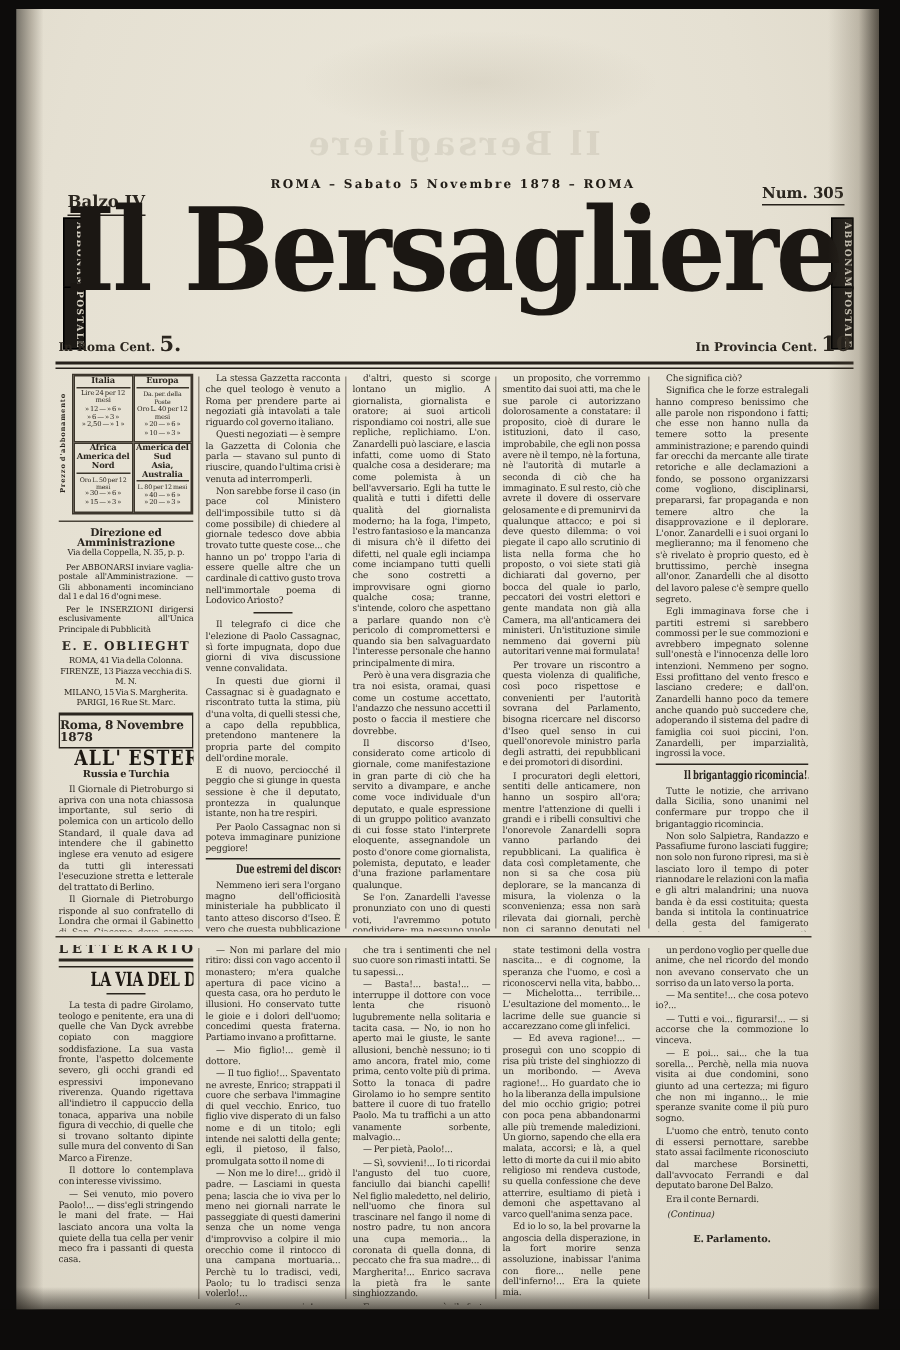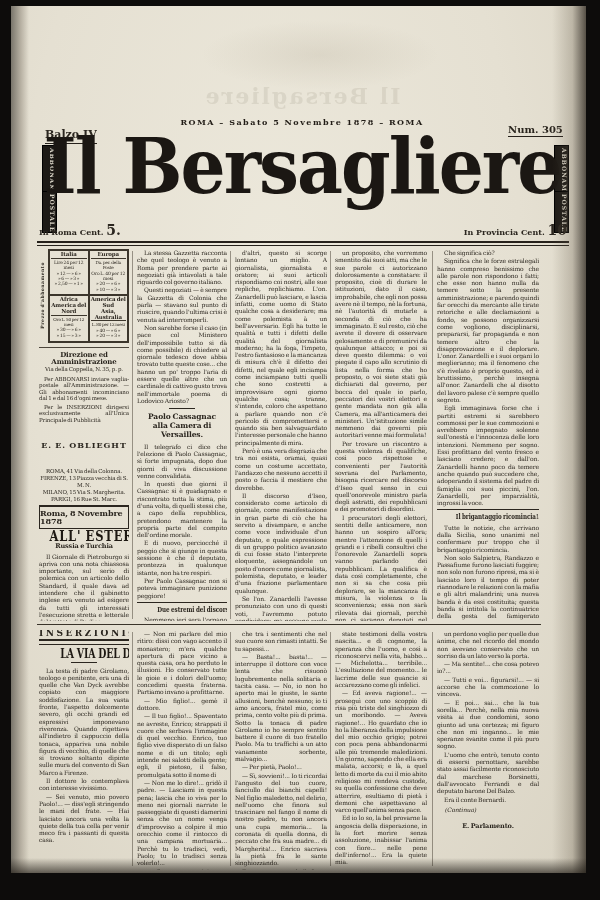--- a/index.html
+++ b/index.html
@@ -65,21 +65,21 @@
   .b-sh{text-align:center;font-weight:bold;font-size:6.5px;margin:3px 0 2px;text-indent:0;}
   .b-h2{text-align:center;font-weight:bold;font-size:7.5px;line-height:8.8px;margin:4px 0 3px;}
   .b-h1{text-align:center;font-weight:bold;font-size:8px;margin:3px 0;}
   .b-h1 span{display:inline-block;transform:scaleX(.7);transform-origin:center;white-space:nowrap;}
   .b-big{text-align:center;font-weight:bold;font-size:14px;margin:4px 0 3px;color:#1d1812;}
   .b-big span{display:inline-block;transform:scaleX(.82);white-space:nowrap;letter-spacing:1px;}
   .b-dirhead{text-align:center;font-weight:bold;font-size:7px;margin:4px 0 1px;
      border-top:1px solid #4a443a;padding-top:3px;}
   .b-addr{text-align:center;font-size:5.5px;margin-bottom:2px;}
   .b-addr2{text-align:center;font-size:5.5px;line-height:6.8px;margin:1px 0 3px;}
-  .b-bc{text-align:center;font-weight:bold;font-size:8px;letter-spacing:1px;margin:19px 0;}
+  .b-bc{text-align:center;font-weight:bold;font-size:8px;letter-spacing:1px;margin:4px 0;}
   .b-dbox{border:1px solid #2b261f;border-top-width:2px;text-align:left;font-weight:bold;
      font-size:8px;padding:3px 0;margin:3px 0 4px;}
   .b-rule{height:1px;background:#2b261f;margin:3px 0;}
   .b-srule{width:26px;height:1px;background:#2b261f;margin:4px auto;}
   .b-cont{font-size:6px;font-style:italic;text-align:left;margin:3px 0 2px 8px;text-indent:0;}
   .b-sig{text-align:center;font-weight:bold;font-size:6.5px;margin-top:10px;}
   .app-row{display:flex;justify-content:space-between;align-items:flex-end;font-weight:bold;}
   .app-lbl{font-size:9px;letter-spacing:2.5px;} .app-no{font-size:7px;}
   .app-dr{height:3px;border-top:2px solid #2b261f;border-bottom:1px solid #2b261f;margin:2px 0 5px;}
   .b-ftitle{text-align:center;font-weight:bold;font-size:13px;margin:2px 0;color:#1d1812;}
@@ -165,21 +165,20 @@
       <div class="b-big"><span>ALL' ESTERO</span></div>
       <div class="b-sh">Russia e Turchia</div>
       <div class="b-p">Il Giornale di Pietroburgo si apriva con una nota chiassosa importante, sul serio di polemica con un articolo dello Standard, il quale dava ad intendere che il gabinetto inglese era venuto ad esigere da tutti gli interessati l'esecuzione stretta e letterale del trattato di Berlino.</div>
       <div class="b-p">Il Giornale di Pietroburgo risponde al suo confratello di Londra che ormai il Gabinetto di San Giacomo deve sapere ciò che si ottiene dalla Turchia quando si limiti a chiederle l'esecuzione di un trattato senza la forza sopra ancora prima provato di essere eseguito. La conferenza di Costantinopoli, il protocollo di Londra e venti casi trascorsi sono lì per dimostrarlo.</div>
     </div>
   <div id="t2" class="col tcol">
       <div class="b-p">La stessa Gazzetta racconta che quel teologo è venuto a Roma per prendere parte ai negoziati già intavolati a tale riguardo col governo italiano.</div>
       <div class="b-p">Questi negoziati — è sempre la Gazzetta di Colonia che parla — stavano sul punto di riuscire, quando l'ultima crisi è venuta ad interromperli.</div>
       <div class="b-p">Non sarebbe forse il caso (in pace col Ministero dell'impossibile tutto si dà come possibile) di chiedere al giornale tedesco dove abbia trovato tutte queste cose... che hanno un po' troppo l'aria di essere quelle altre che un cardinale di cattivo gusto trova nell'immortale poema di Lodovico Ariosto?</div>
       <div class="b-srule"></div>
-      <div class="b-h2">Paolo Cassagnac<br>alla Camera di Versailles.</div>
       <div class="b-p">Il telegrafo ci dice che l'elezione di Paolo Cassagnac, sì forte impugnata, dopo due giorni di viva discussione venne convalidata.</div>
       <div class="b-p">In questi due giorni il Cassagnac si è guadagnato e riscontrato tutta la stima, più d'una volta, di quelli stessi che, a capo della repubblica, pretendono mantenere la propria parte del compito dell'ordine morale.</div>
       <div class="b-p">E di nuovo, perciocché il peggio che si giunge in questa sessione è che il deputato, prontezza in qualunque istante, non ha tre respiri.</div>
       <div class="b-p">Per Paolo Cassagnac non si poteva immaginare punizione peggiore!</div>
       <div class="b-rule"></div>
       <div class="b-h1"><span>Due estremi del discorso d'Iseo</span></div>
       <div class="b-p">Nemmeno ieri sera l'organo magno dell'officiosità ministeriale ha pubblicato il tanto atteso discorso d'Iseo. È vero che questa pubblicazione fu sostituita da un panegirico, al quale non manca nulla per essere completo, nemmeno la ristretta schiera dei pochi soldati fedeli che si sono permessi attaccare all'indomani del discorso di Pavia e al volgarizzamento che Zanardelli ne fece al loro cospetto; ma è da un gran pezzo che gli economisti e la sconsonanza non temono più nulla, nemmeno il tempo, vista dai nostri egregi avversari.</div>
     </div>
   <div id="t3" class="col tcol">
       <div class="b-p">d'altri, questo si scorge lontano un miglio. A giornalista, giornalista e oratore; ai suoi articoli rispondiamo coi nostri, alle sue repliche, replichiamo. L'on. Zanardelli può lasciare, e lascia infatti, come uomo di Stato qualche cosa a desiderare; ma come polemista à un bell'avversario. Egli ha tutte le qualità e tutti i difetti delle qualità del giornalista moderno; ha la foga, l'impeto, l'estro fantasioso e la mancanza di misura ch'è il difetto dei difetti, nel quale egli inciampa come inciampano tutti quelli che sono costretti a improvvisare ogni giorno qualche cosa; tranne, s'intende, coloro che aspettano a parlare quando non c'è pericolo di compromettersi e quando sia ben salvaguardato l'interesse personale che hanno principalmente di mira.</div>
@@ -205,21 +204,21 @@
   <div id="vr1" class="vr vrt"></div>
   <div id="vr2" class="vr vrt"></div>
   <div id="vr3" class="vr vrt"></div>
   <div id="vr4" class="vr vrt"></div>
 
   <div id="app-rule"></div>
 
   <div id="b1" class="col bcol">
       <div class="b-app">
         <div class="app-row">
-          <span class="app-lbl">INSERZIONI</span>
+          <span class="app-lbl">LETTERARIO</span>
           <span class="app-no">9</span>
         </div>
         <div class="app-dr"></div>
       </div>
       <div class="b-ftitle"><span>LA VIA DEL DELITTO</span></div>
       <div class="b-srule"></div>
       <div class="b-p">La testa di padre Girolamo, teologo e penitente, era una di quelle che Van Dyck avrebbe copiato con maggiore soddisfazione. La sua vasta fronte, l'aspetto dolcemente severo, gli occhi grandi ed espressivi imponevano riverenza. Quando rigettava all'indietro il cappuccio della tonaca, appariva una nobile figura di vecchio, di quelle che si trovano soltanto dipinte sulle mura del convento di San Marco a Firenze.</div>
       <div class="b-p">Il dottore lo contemplava con interesse vivissimo.</div>
       <div class="b-p">— Sei venuto, mio povero Paolo!... — diss'egli stringendo le mani del frate. — Hai lasciato ancora una volta la quiete della tua cella per venir meco fra i passanti di questa casa.</div>
     </div>

